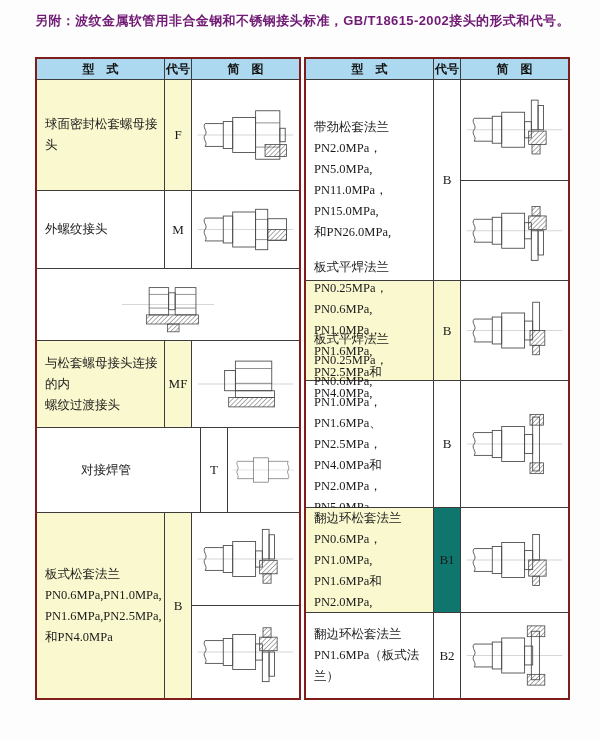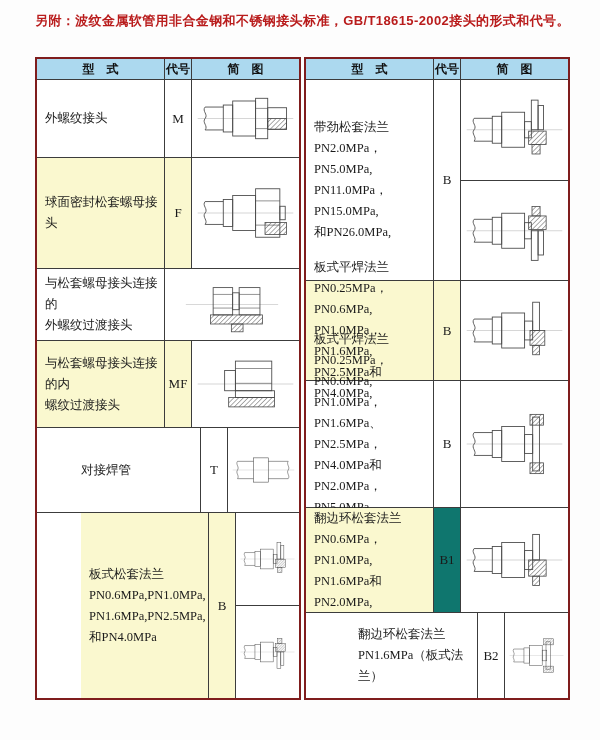--- a/index.html
+++ b/index.html
@@ -1,46 +1,74 @@
 <!DOCTYPE html>
 <html><head>
 <meta charset="utf-8">
 <style>
   html,body{margin:0;padding:0;}
   body{width:600px;height:740px;overflow:hidden;background:#fdfdfd;}
   .page{position:relative;width:600px;height:740px;background:#fdfdfd;font-family:"Liberation Sans",sans-serif;}
-  .title{position:absolute;left:35px;top:12px;font-size:13px;font-weight:600;color:#b91c1c;letter-spacing:0.4px;white-space:nowrap;}
+  .title{position:absolute;left:35px;top:12px;font-size:13px;font-weight:600;color:#701a75;letter-spacing:0.4px;white-space:nowrap;}
   .tables{position:absolute;left:35px;top:57px;display:flex;gap:3px;}
   .ftable{width:262px;border:2px solid #7f1d1d;background:#fff;display:flex;flex-direction:column;box-sizing:content-box;}
   .hrow{display:flex;height:20px;border-bottom:1px solid #3c3c3c;flex:0 0 auto;}
   .hcell{font-size:12px;font-weight:700;display:flex;align-items:center;justify-content:center;color:#111;box-sizing:border-box;}
   .c-type{width:128px;border-right:1px solid #3c3c3c;box-sizing:border-box;}
   .c-code{width:27px;border-right:1px solid #3c3c3c;box-sizing:border-box;}
   .c-diag{flex:1;min-width:0;}
   .row{display:flex;border-bottom:1px solid #3c3c3c;box-sizing:border-box;flex:0 0 auto;}
-  .row:last-child{border-bottom:none;padding-left:44px;}
+  .row:last-child{border-bottom:none;}
   .type-cell{display:flex;flex-direction:column;justify-content:center;padding:4px 3px 4px 8px;font-family:"Liberation Serif",serif;font-size:12.5px;line-height:21px;color:#1a1a1a;}
   .code-cell{display:flex;align-items:center;justify-content:center;font-family:"Liberation Serif",serif;font-size:13px;color:#1a1a1a;}
   .diag-cell{display:flex;flex-direction:column;background:#fff;}
   .diag-sub{flex:1;display:flex;align-items:center;justify-content:center;padding:3px;min-height:0;}
   .diag-sub + .diag-sub{border-top:1px solid #3c3c3c;}
   .diag-sub svg{width:100%;height:100%;}
 </style>
 </head>
 <body>
 
 <div class="page">
   <div class="title">另附：波纹金属软管用非合金钢和不锈钢接头标准，GB/T18615-2002接头的形式和代号。</div>
   <div class="tables">
     <div class="ftable">
         <div class="hrow" style="background: rgb(172, 217, 239);">
           <div class="hcell c-type">型　式</div>
           <div class="hcell c-code">代号</div>
           <div class="hcell c-diag">简　图</div>
         </div>
+        <div class="row" style="height: 111px;">
+          <div class="type-cell c-type" style="background: rgb(250, 248, 207);">
+            <div>球面密封松套螺母接头</div>
+          </div>
+          <div class="code-cell c-code" style="background: rgb(250, 248, 207);">F</div>
+          <div class="diag-cell c-diag">
+            <div class="diag-sub">
+              <svg viewBox="0 0 150 100" preserveAspectRatio="xMidYMid meet">
+                <defs>
+                  <pattern id="h1" width="5" height="5" patternUnits="userSpaceOnUse" patternTransform="rotate(45)">
+                    <line x1="0" y1="0" x2="0" y2="5" stroke="#4a4a4a" stroke-width="1.4"></line>
+                  </pattern>
+                </defs>
+                <line x1="4" y1="50" x2="146" y2="50" stroke="#999" stroke-width="0.6"></line>
+                <line x1="15" y1="33" x2="42" y2="33" stroke="#4a4a4a" stroke-width="1.3"></line>
+                <line x1="15" y1="67" x2="42" y2="67" stroke="#4a4a4a" stroke-width="1.3"></line>
+                <path d="M15,33 C10,39 20,44 15,50 C10,56 20,61 15,67" fill="none" stroke="#4a4a4a" stroke-width="1.3"></path>
+                <rect x="42" y="30" width="14" height="40" fill="none" stroke="#4a4a4a" stroke-width="1.3"></rect>
+                <rect x="56" y="24" width="34" height="52" fill="none" stroke="#4a4a4a" stroke-width="1.3"></rect>
+                <rect x="90" y="14" width="36" height="72" fill="none" stroke="#4a4a4a" stroke-width="1.3"></rect>
+                <line x1="90" y1="32" x2="126" y2="32" stroke="#4a4a4a" stroke-width="0.9"></line>
+                <line x1="90" y1="68" x2="126" y2="68" stroke="#4a4a4a" stroke-width="0.9"></line>
+                <rect x="104" y="64" width="32" height="18" fill="url(#h1)" stroke="#4a4a4a" stroke-width="1.2"></rect>
+                <rect x="126" y="40" width="8" height="20" fill="none" stroke="#4a4a4a" stroke-width="1.3"></rect>
+              </svg>
+            </div>
+          </div>
+        </div>
         <div class="row" style="height: 78px;">
           <div class="type-cell c-type">
             <div>外螺纹接头</div>
           </div>
           <div class="code-cell c-code">M</div>
           <div class="diag-cell c-diag">
             <div class="diag-sub">
               <svg viewBox="0 0 150 100" preserveAspectRatio="xMidYMid meet">
                 <defs>
                   <pattern id="h0" width="5" height="5" patternUnits="userSpaceOnUse" patternTransform="rotate(45)">
@@ -55,53 +83,21 @@
                 <rect x="56" y="24" width="34" height="52" fill="none" stroke="#4a4a4a" stroke-width="1.3"></rect>
                 <rect x="90" y="20" width="18" height="60" fill="none" stroke="#4a4a4a" stroke-width="1.3"></rect>
                 <line x1="90" y1="35" x2="108" y2="35" stroke="#4a4a4a" stroke-width="0.9"></line>
                 <line x1="90" y1="65" x2="108" y2="65" stroke="#4a4a4a" stroke-width="0.9"></line>
                 <rect x="108" y="34" width="28" height="32" fill="none" stroke="#4a4a4a" stroke-width="1.3"></rect>
                 <rect x="108" y="50" width="28" height="16" fill="url(#h0)" stroke="#4a4a4a" stroke-width="1.2"></rect>
               </svg>
             </div>
           </div>
         </div>
-        <div class="row" style="height: 111px;">
-          <div class="type-cell c-type" style="background: rgb(250, 248, 207);">
-            <div>球面密封松套螺母接头</div>
-          </div>
-          <div class="code-cell c-code" style="background: rgb(250, 248, 207);">F</div>
-          <div class="diag-cell c-diag">
-            <div class="diag-sub">
-              <svg viewBox="0 0 150 100" preserveAspectRatio="xMidYMid meet">
-                <defs>
-                  <pattern id="h1" width="5" height="5" patternUnits="userSpaceOnUse" patternTransform="rotate(45)">
-                    <line x1="0" y1="0" x2="0" y2="5" stroke="#4a4a4a" stroke-width="1.4"></line>
-                  </pattern>
-                </defs>
-                <line x1="4" y1="50" x2="146" y2="50" stroke="#999" stroke-width="0.6"></line>
-                <line x1="15" y1="33" x2="42" y2="33" stroke="#4a4a4a" stroke-width="1.3"></line>
-                <line x1="15" y1="67" x2="42" y2="67" stroke="#4a4a4a" stroke-width="1.3"></line>
-                <path d="M15,33 C10,39 20,44 15,50 C10,56 20,61 15,67" fill="none" stroke="#4a4a4a" stroke-width="1.3"></path>
-                <rect x="42" y="30" width="14" height="40" fill="none" stroke="#4a4a4a" stroke-width="1.3"></rect>
-                <rect x="56" y="24" width="34" height="52" fill="none" stroke="#4a4a4a" stroke-width="1.3"></rect>
-                <rect x="90" y="14" width="36" height="72" fill="none" stroke="#4a4a4a" stroke-width="1.3"></rect>
-                <line x1="90" y1="32" x2="126" y2="32" stroke="#4a4a4a" stroke-width="0.9"></line>
-                <line x1="90" y1="68" x2="126" y2="68" stroke="#4a4a4a" stroke-width="0.9"></line>
-                <rect x="104" y="64" width="32" height="18" fill="url(#h1)" stroke="#4a4a4a" stroke-width="1.2"></rect>
-                <rect x="126" y="40" width="8" height="20" fill="none" stroke="#4a4a4a" stroke-width="1.3"></rect>
-              </svg>
-            </div>
-          </div>
-        </div>
         <div class="row" style="height: 72px;">
-          <div class="type-cell c-type">
-            <div>与松套螺母接头连接的</div>
-            <div>外螺纹过渡接头</div>
-          </div>
           <div class="diag-cell c-diag">
             <div class="diag-sub">
               <svg viewBox="0 0 150 100" preserveAspectRatio="xMidYMid meet">
                 <defs>
                   <pattern id="h2" width="5" height="5" patternUnits="userSpaceOnUse" patternTransform="rotate(45)">
                     <line x1="0" y1="0" x2="0" y2="5" stroke="#4a4a4a" stroke-width="1.4"></line>
                   </pattern>
                 </defs>
                 <line x1="4" y1="50" x2="146" y2="50" stroke="#999" stroke-width="0.6"></line>
                 <rect x="46" y="24" width="30" height="42" fill="none" stroke="#4a4a4a" stroke-width="1.3"></rect>

